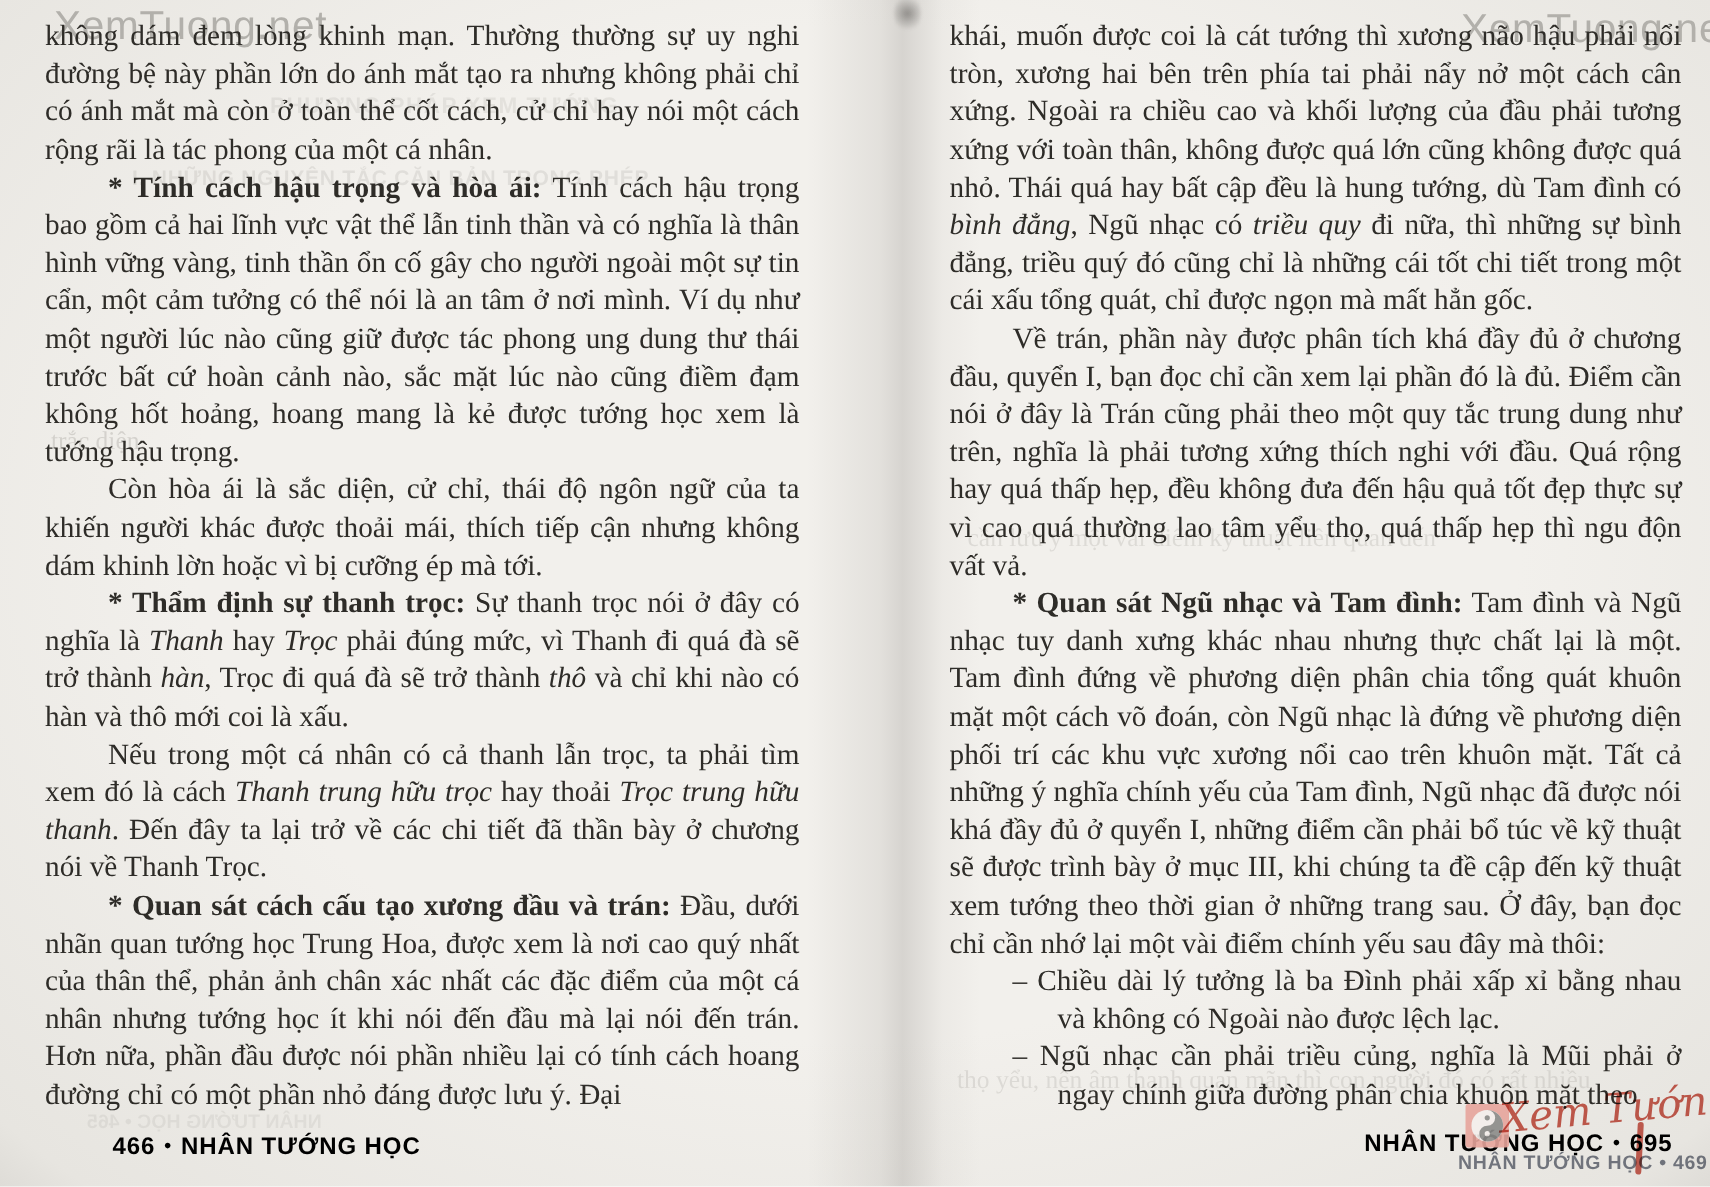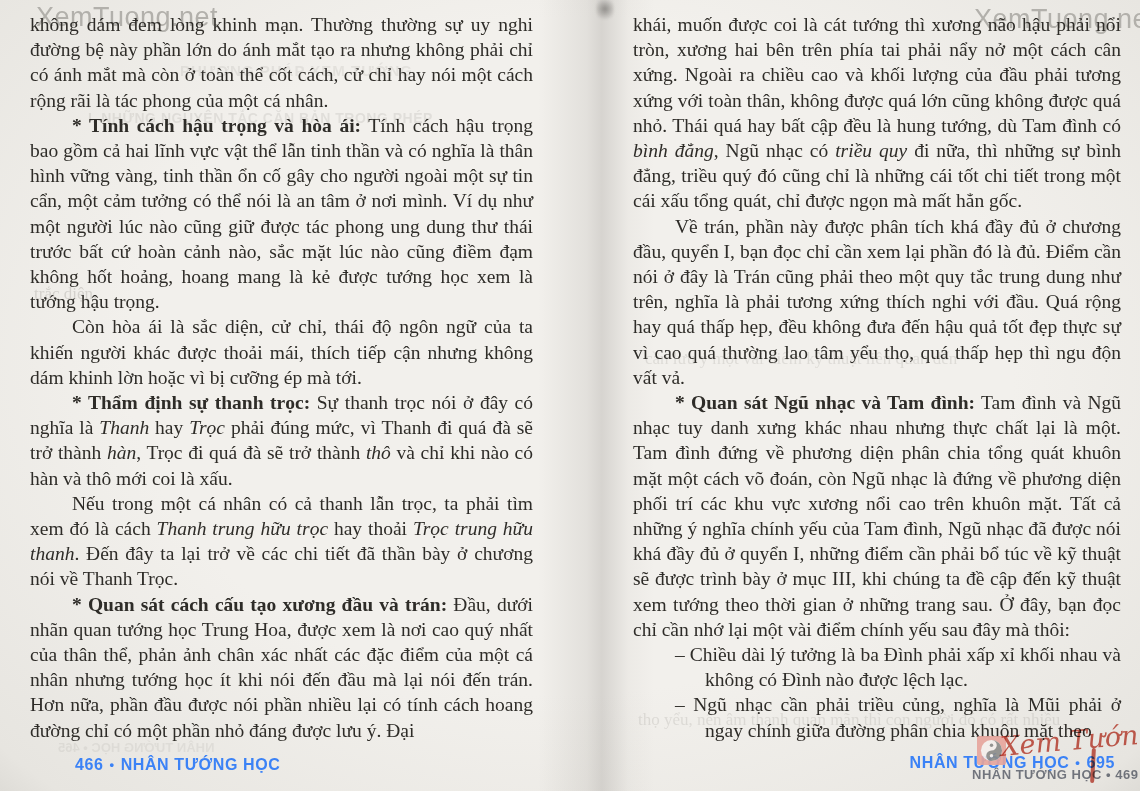--- a/index.html
+++ b/index.html
@@ -19,21 +19,21 @@
   .wm-tr{left:974px;top:4px;}
   .page{position:absolute;top:12px;color:#2e2c28;}
   .page-left{left:30px;width:503px;}
   .page-right{left:633px;width:488px;}
   .page p{margin:0;font-size:19.5px;line-height:25.2px;text-align:justify;}
   .indent{text-indent:42px;}
   .bullet{padding-left:72px;text-indent:-30px;}
   .s-b{font-weight:bold;}
   .s-i{font-style:italic;}
   .footer{position:absolute;font-family:"Liberation Sans",sans-serif;font-weight:bold;
-    font-size:16px;letter-spacing:.6px;color:#3b82f6;white-space:nowrap;}
+    font-size:16px;letter-spacing:.6px;color:#000000;white-space:nowrap;}
   .footer-left{left:75px;top:756px;}
   .footer-right{right:25px;top:754px;}
   .footer .sep{padding:0 6px;font-size:13px;vertical-align:1px;}
   .ghost{position:absolute;color:#8d8a84;white-space:nowrap;pointer-events:none;}
   .g0{left:180px;top:62px;font-family:"Liberation Sans",sans-serif;font-weight:bold;font-size:15px;opacity:.14;letter-spacing:1px;}
   .g1{left:88px;top:110px;font-family:"Liberation Sans",sans-serif;font-weight:bold;font-size:14px;opacity:.17;letter-spacing:.5px;}
   .g2{left:34px;top:284px;font-size:17px;opacity:.28;}
   .g3{left:58px;top:740px;font-family:"Liberation Sans",sans-serif;font-weight:bold;font-size:13px;opacity:.13;transform:scaleX(-1);}
   .g4{left:645px;top:349px;font-size:17px;opacity:.20;text-align:right;}
   .g5{left:638px;top:710px;font-size:17px;opacity:.20;}
@@ -72,21 +72,21 @@
     <p class="indent"><span>Còn hòa ái là sắc diện, cử chỉ, thái độ ngôn ngữ của ta khiến người khác được thoải mái, thích tiếp cận nhưng không dám khinh lờn hoặc vì bị cưỡng ép mà tới.</span></p>
     <p class="indent"><span class="s-b">* Thẩm định sự thanh trọc:</span><span> Sự thanh trọc nói ở đây có nghĩa là </span><span class="s-i">Thanh</span><span> hay </span><span class="s-i">Trọc</span><span> phải đúng mức, vì Thanh đi quá đà sẽ trở thành </span><span class="s-i">hàn</span><span>, Trọc đi quá đà sẽ trở thành </span><span class="s-i">thô</span><span> và chỉ khi nào có hàn và thô mới coi là xấu.</span></p>
     <p class="indent"><span>Nếu trong một cá nhân có cả thanh lẫn trọc, ta phải tìm xem đó là cách </span><span class="s-i">Thanh trung hữu trọc</span><span> hay thoải </span><span class="s-i">Trọc trung hữu thanh</span><span>. Đến đây ta lại trở về các chi tiết đã thần bày ở chương nói về Thanh Trọc.</span></p>
     <p class="indent"><span class="s-b">* Quan sát cách cấu tạo xương đầu và trán:</span><span> Đầu, dưới nhãn quan tướng học Trung Hoa, được xem là nơi cao quý nhất của thân thể, phản ảnh chân xác nhất các đặc điểm của một cá nhân nhưng tướng học ít khi nói đến đầu mà lại nói đến trán. Hơn nữa, phần đầu được nói phần nhiều lại có tính cách hoang đường chỉ có một phần nhỏ đáng được lưu ý. Đại</span></p>
   </div>
 
   <div class="page page-right">
     <p><span>khái, muốn được coi là cát tướng thì xương não hậu phải nổi tròn, xương hai bên trên phía tai phải nẩy nở một cách cân xứng. Ngoài ra chiều cao và khối lượng của đầu phải tương xứng với toàn thân, không được quá lớn cũng không được quá nhỏ. Thái quá hay bất cập đều là hung tướng, dù Tam đình có </span><span class="s-i">bình đẳng</span><span>, Ngũ nhạc có </span><span class="s-i">triều quy</span><span> đi nữa, thì những sự bình đẳng, triều quý đó cũng chỉ là những cái tốt chi tiết trong một cái xấu tổng quát, chỉ được ngọn mà mất hẳn gốc.</span></p>
     <p class="indent"><span>Về trán, phần này được phân tích khá đầy đủ ở chương đầu, quyển I, bạn đọc chỉ cần xem lại phần đó là đủ. Điểm cần nói ở đây là Trán cũng phải theo một quy tắc trung dung như trên, nghĩa là phải tương xứng thích nghi với đầu. Quá rộng hay quá thấp hẹp, đều không đưa đến hậu quả tốt đẹp thực sự vì cao quá thường lao tâm yểu thọ, quá thấp hẹp thì ngu độn vất vả.</span></p>
     <p class="indent"><span class="s-b">* Quan sát Ngũ nhạc và Tam đình:</span><span> Tam đình và Ngũ nhạc tuy danh xưng khác nhau nhưng thực chất lại là một. Tam đình đứng về phương diện phân chia tổng quát khuôn mặt một cách võ đoán, còn Ngũ nhạc là đứng về phương diện phối trí các khu vực xương nổi cao trên khuôn mặt. Tất cả những ý nghĩa chính yếu của Tam đình, Ngũ nhạc đã được nói khá đầy đủ ở quyển I, những điểm cần phải bổ túc về kỹ thuật sẽ được trình bày ở mục III, khi chúng ta đề cập đến kỹ thuật xem tướng theo thời gian ở những trang sau. Ở đây, bạn đọc chỉ cần nhớ lại một vài điểm chính yếu sau đây mà thôi:</span></p>
-    <p class="bullet"><span>– Chiều dài lý tưởng là ba Đình phải xấp xỉ khối nhau và không có Đình nào được lệch lạc.</span></p>
+    <p class="bullet"><span>– Chiều dài lý tưởng là ba Đình phải xấp xỉ bằng nhau và không có Ngoài nào được lệch lạc.</span></p>
     <p class="bullet"><span>– Ngũ nhạc cần phải triều củng, nghĩa là Mũi phải ở ngay chính giữa đường phân chia khuôn mặt theo</span></p>
   </div>
 
   <div class="footer footer-left">
     <span>466</span><span class="sep">•</span><span>NHÂN TƯỚNG HỌC</span>
   </div>
   <div class="footer footer-right">
     <span>NHÂN TƯỚNG HỌC</span><span class="sep">•</span><span>695</span>
   </div>
 

